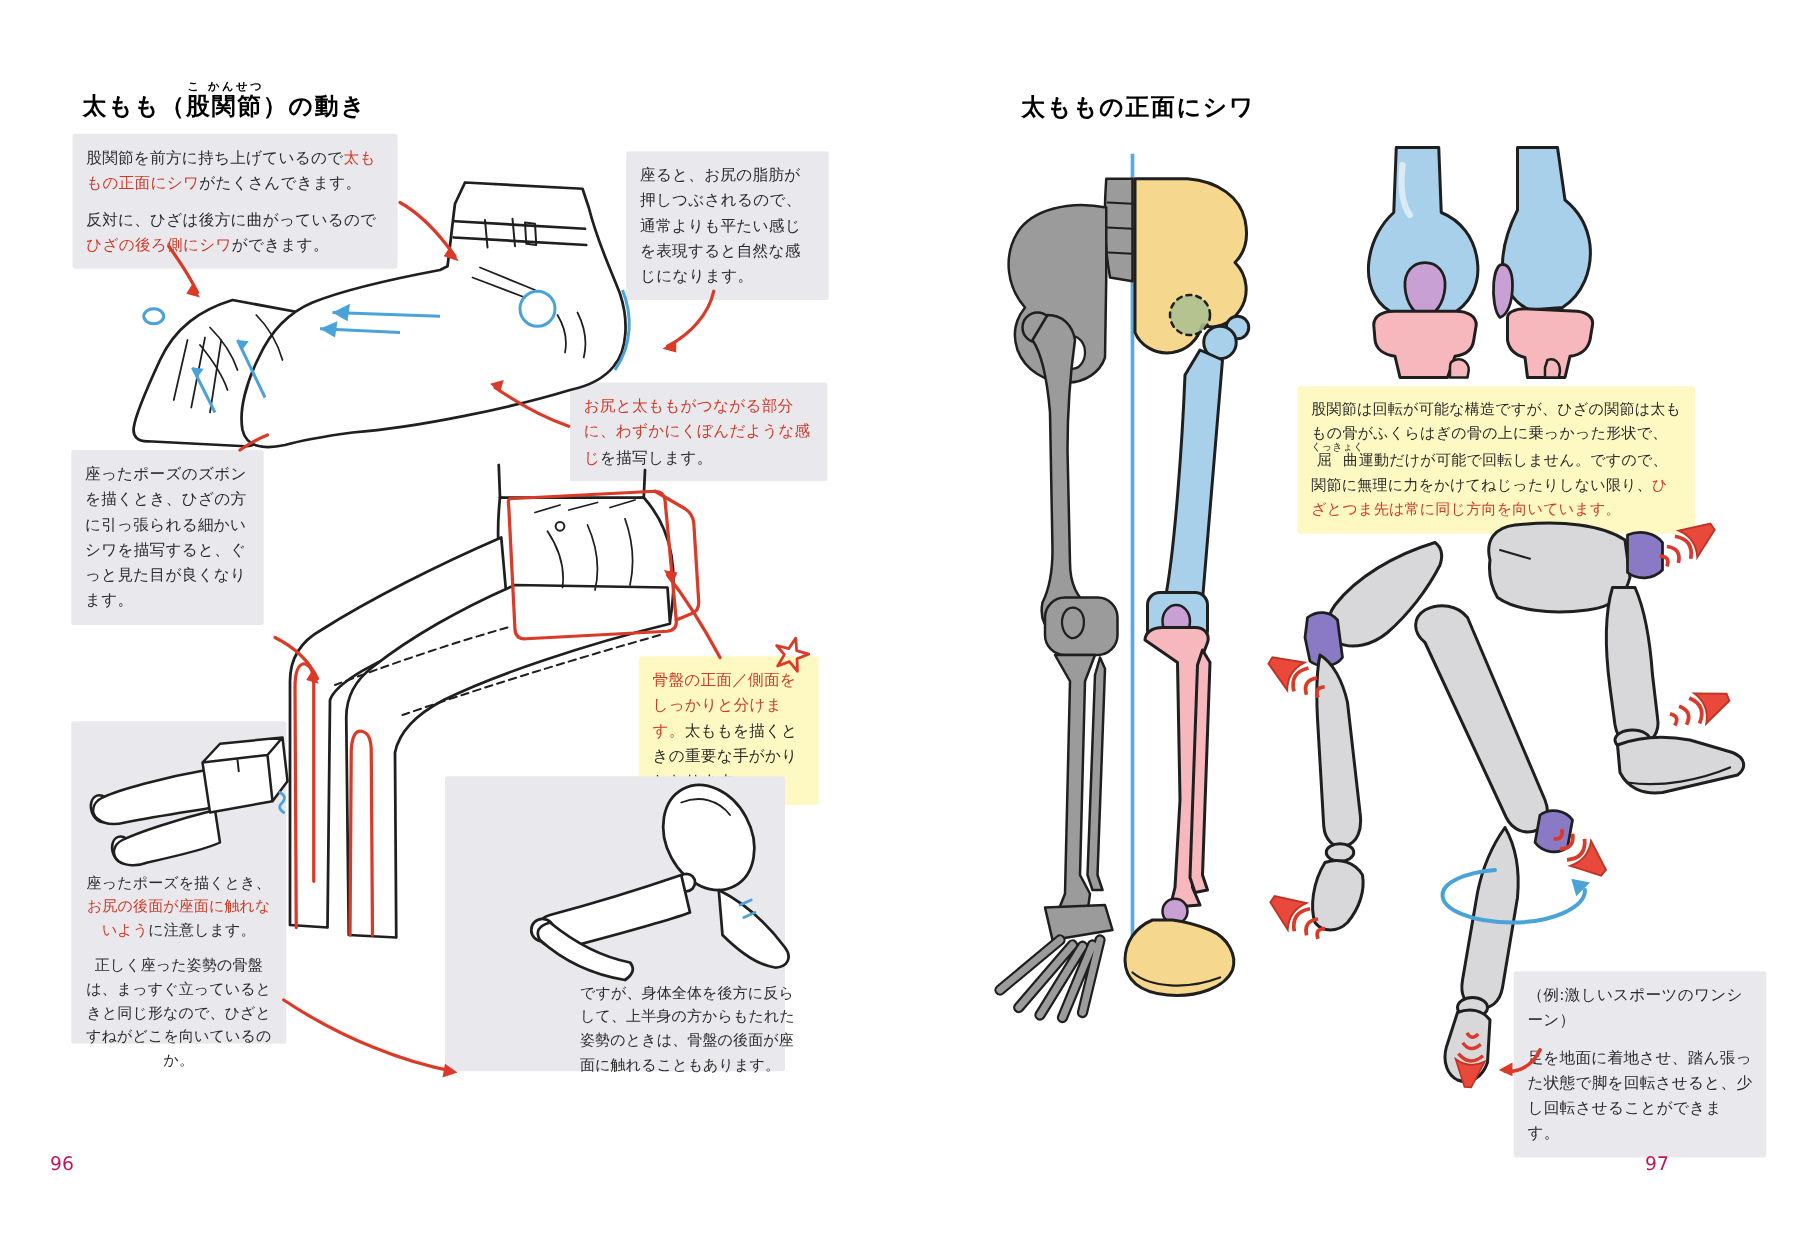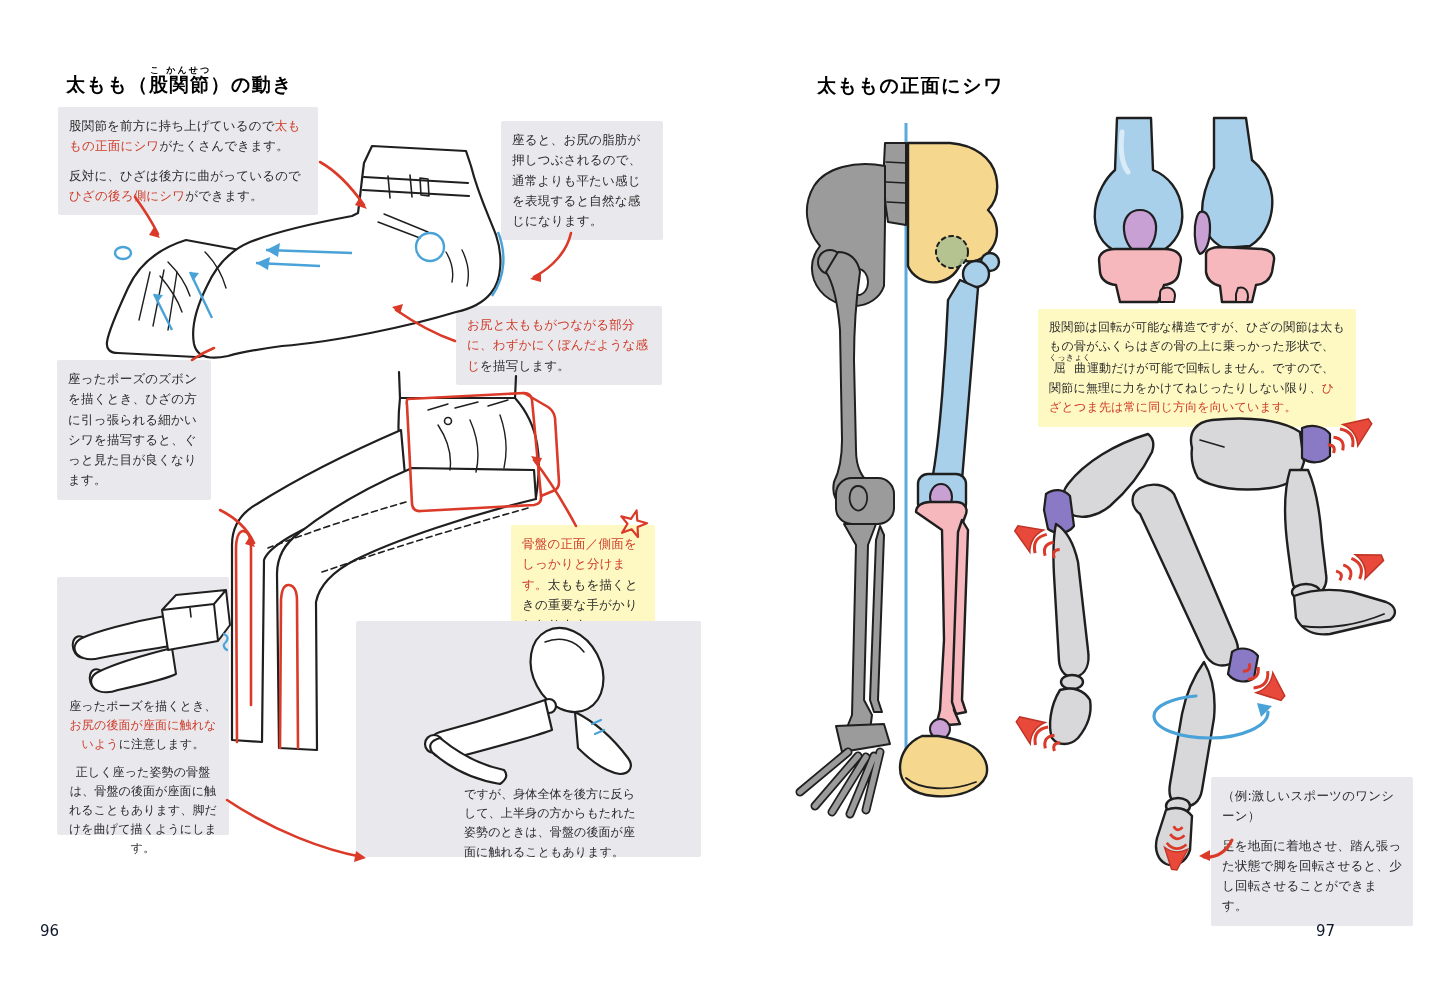--- a/index.html
+++ b/index.html
@@ -11,21 +11,21 @@
   .note{position:absolute;background:#e9e9ed;border-radius:2px;padding:9px 11px;
         font-size:12.5px;line-height:1.62;color:#2b2b2b;letter-spacing:0.2px;}
   .note p{margin:0 0 9px 0;}
   .note p:last-child{margin:0;}
   .red{color:#cf3a28;}
   .cream{background:#fef9c3;}
   .panel{position:absolute;background:#e9e9ed;border-radius:2px;}
   .panel .inner-note{position:absolute;font-size:12px;line-height:1.6;color:#2b2b2b;letter-spacing:0.1px;}
   .inner-note p{margin:0 0 8px 0;}
   .inner-note p:last-child{margin:0;}
-  .pagenum{position:absolute;font-size:15px;color:#0f172a;}
+  .pagenum{position:absolute;font-size:15px;color:#be185d;}
   .kneenote rt{font-size:8px;}
 </style>
 </head>
 <body>
 
 <div class="page">
 
   <h1 class="title" style="left:66px;top:52px;"><span>太もも（</span><ruby><span>股関節</span><rt>こ かんせつ</rt></ruby><span>）の動き</span></h1>
 
   <div class="note" style="left:501px;top:121px;width:140px;">
@@ -46,25 +46,25 @@
   </div>
 
 
   <div class="note cream" style="left:511px;top:525px;width:122px;">
     <p><span class="red">骨盤の正面／側面をしっかりと分けます。</span><span>太ももを描くときの重要な手がかりとなります。</span></p>
   </div>
 
   <div class="panel" style="left:57px;top:577px;width:172px;height:258px;text-align:center;">
     <div class="inner-note" style="left:11px;top:120px;width:150px;">
       <p><span>座ったポーズを描くとき、</span><span class="red">お尻の後面が座面に触れないよう</span><span>に注意します。</span></p>
-      <p>正しく座った姿勢の骨盤は、骨盤の後面が座面に触れることもあります、脚だけを曲げて描くようにします。</p>
+      <p>正しく座った姿勢の骨盤は、まっすぐ立っているときと同じ形なので、ひざとすねがどこを向いているのか。</p>
     </div>
   </div>
 
-  <div class="panel" style="left:356px;top:621px;width:345px;height:236px;">
+  <div class="panel" style="left:356px;top:621px;width:272px;height:236px;">
     <div class="inner-note" style="left:108px;top:164px;width:178px;">
       <p>ですが、身体全体を後方に反らして、上半身の方からもたれた姿勢のときは、骨盤の後面が座面に触れることもあります。</p>
     </div>
   </div>
 
   <div class="pagenum" style="left:40px;top:922px;">96</div>
 
   <h1 class="title" style="left:817px;top:60px;">太ももの正面にシワ</h1>
 
   <div class="note cream kneenote" style="left:1038px;top:309px;width:296px;font-size:12px;">

